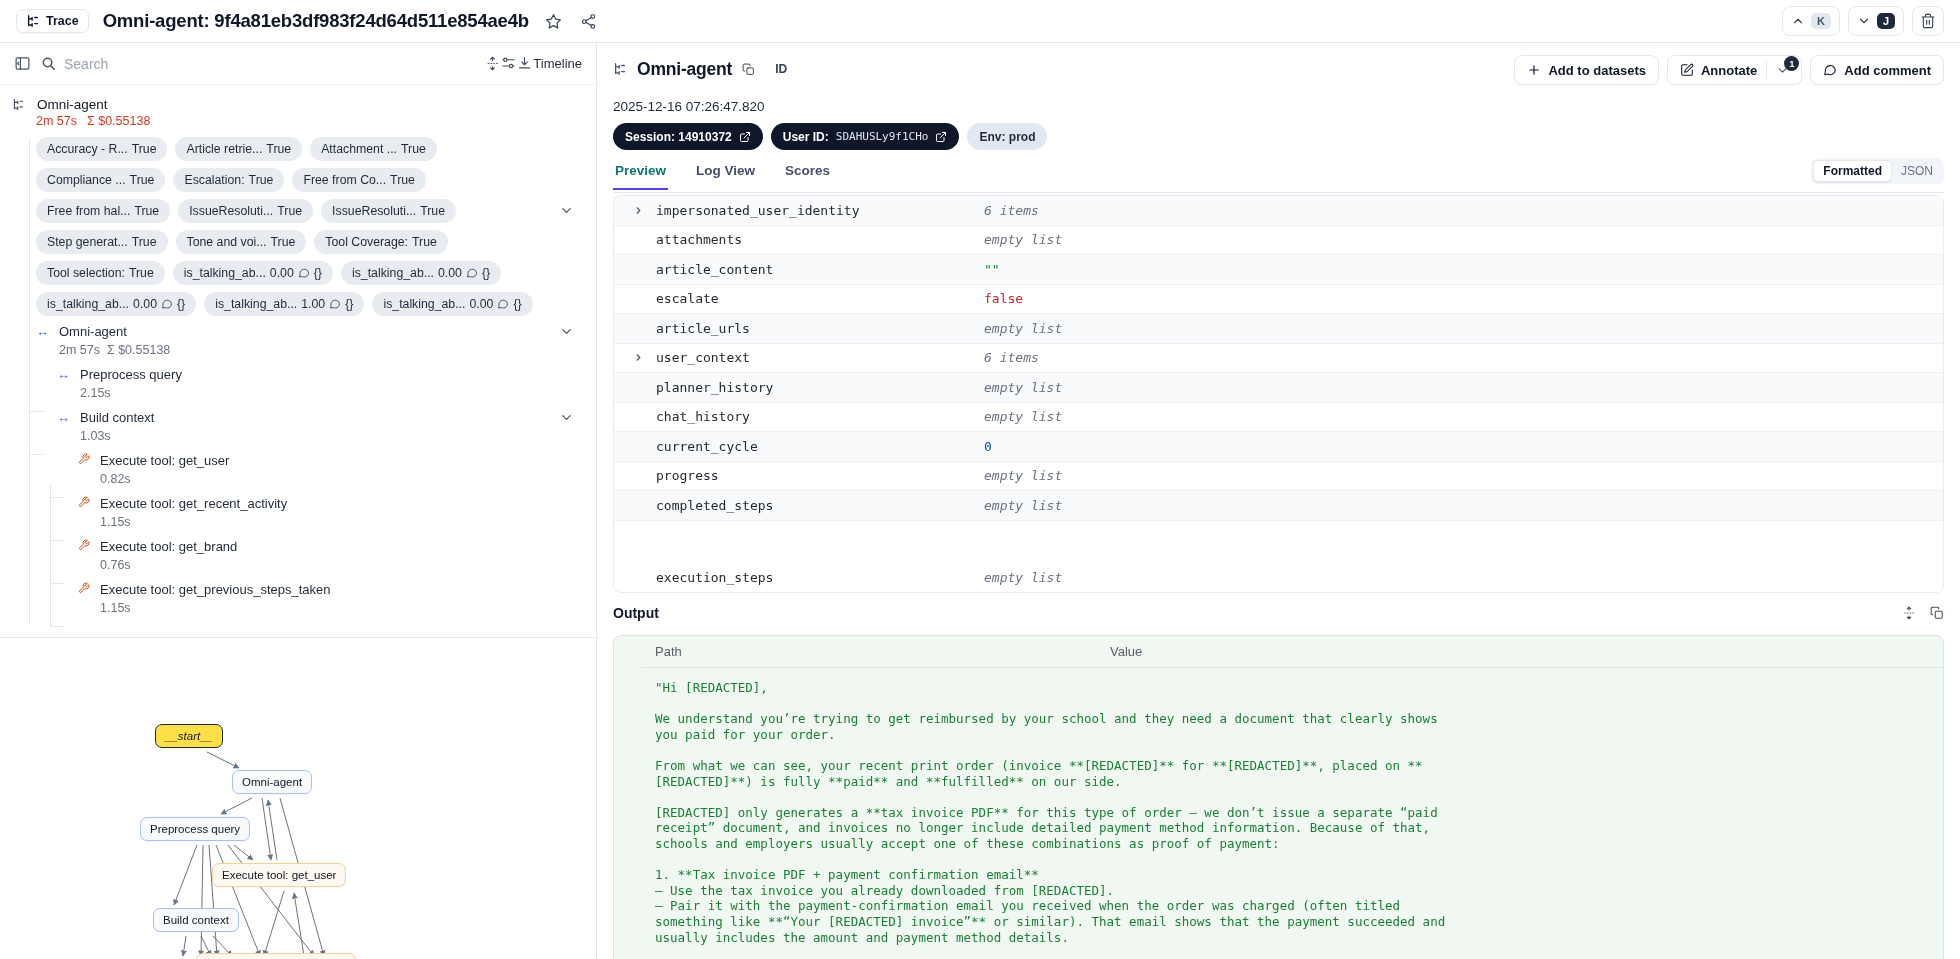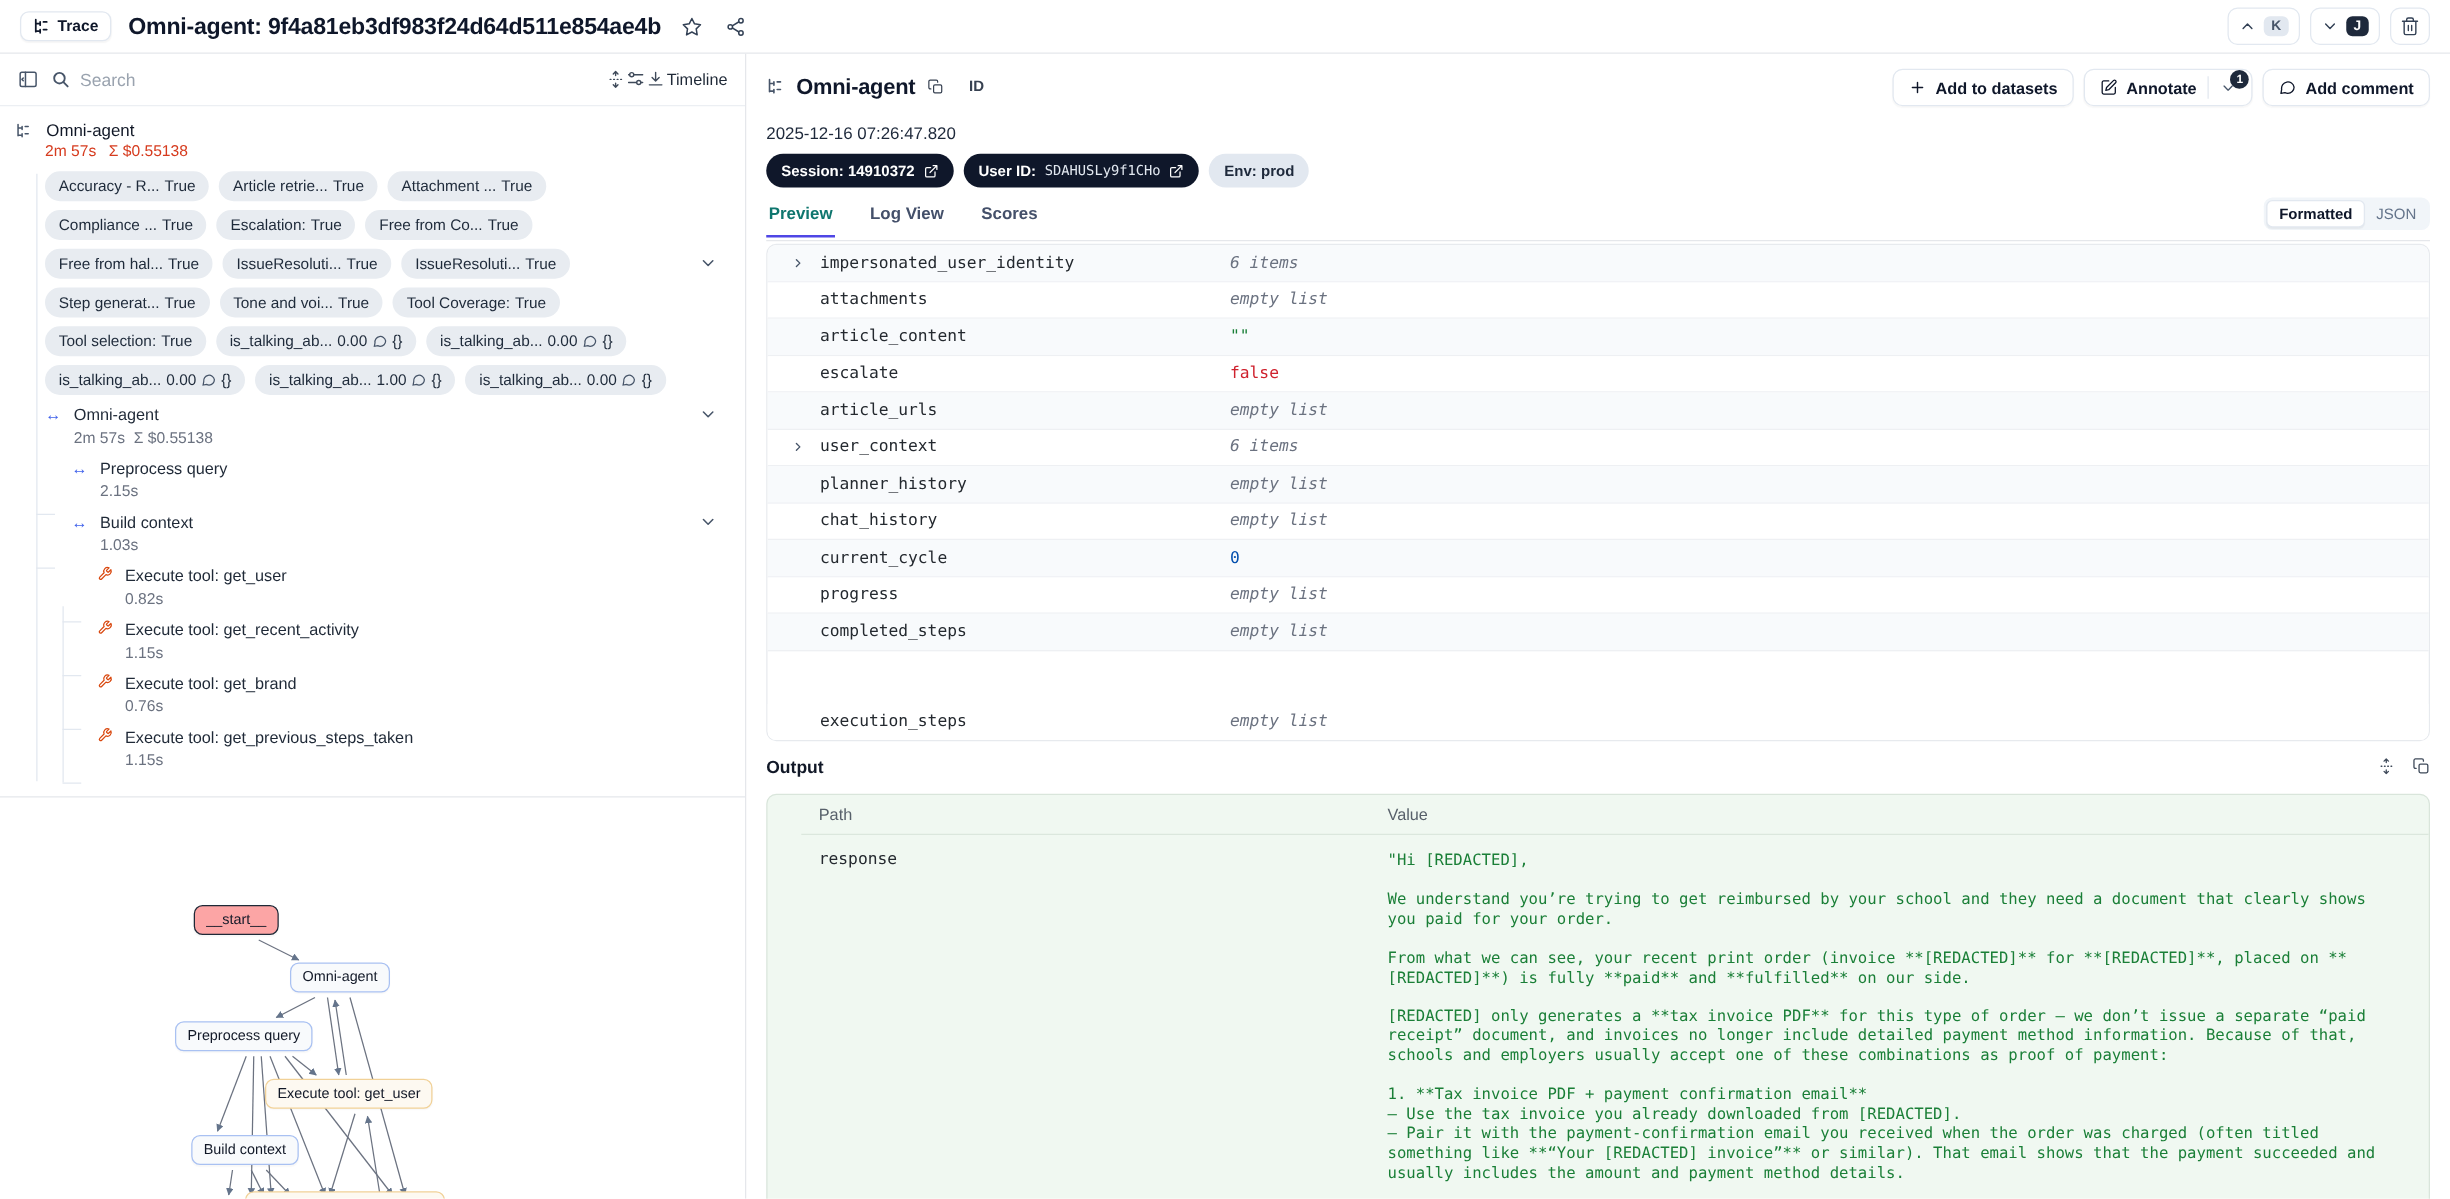--- a/index.html
+++ b/index.html
@@ -51,21 +51,21 @@
   .tnode.l2 { padding-left:45px; }
   .tnode.l3 { padding-left:66px; }
   .span-arrow { color:#4263eb; font-size:13px; line-height:19px; }
   .tool-ic { color:#d9480f; margin-top:2px; }
   .row-chev { position:absolute; right:22px; top:2px; color:#475569; }
   .chev-root { position:absolute; right:22px; top:118px; color:#475569; }
 
   .sb-graph { position:relative; flex:1; overflow:hidden; }
   .sb-graph svg.edges { position:absolute; left:0; top:0; }
   .gnode { position:absolute; font-size:11.5px; color:#111827; background:#fff; border:1.5px solid #a9c1f2; border-radius:7px; padding:5px 9px; white-space:nowrap; box-shadow:0 1px 1px rgba(0,0,0,.03); }
-  .gnode.start { background:#fca5a5; border-color:#1f2937; }
+  .gnode.start { background:#fde047; border-color:#1f2937;font-style:italic; }
   .gnode.agent { background:#f8fafc; border-color:#a9c1f2; }
   .gnode.tool  { background:#fdf9f1; border-color:#f1d197; }
   .gnode.partial { width:160px; height:28px; }
 
   
   .main { position:relative; flex:1; min-width:0; }
   .m-head { padding:12px 16px 0 16px; }
   .m-title-row { display:flex; align-items:center; gap:10px; height:28px; }
   .m-title { font-size:17.5px; font-weight:700; letter-spacing:-.2px; }
   .id-btn { display:flex; align-items:center; gap:20px; background:none; border:none; color:#374151; font-size:12px; font-weight:600; cursor:pointer; }
@@ -565,21 +565,20 @@
           </svg>
       </span>
     </div>
 
     <div class="out-table">
       <div class="out-hrow">
         <span class="out-hpath">Path</span>
         <span class="out-hval">Value</span>
       </div>
       <div class="out-brow">
-        <span class="out-bpath">response</span>
         <span class="out-bval">"Hi [REDACTED],
 
 We understand you’re trying to get reimbursed by your school and they need a document that clearly shows you paid for your order.
 
 From what we can see, your recent print order (invoice **[REDACTED]** for **[REDACTED]**, placed on **[REDACTED]**) is fully **paid** and **fulfilled** on our side.
 
 [REDACTED] only generates a **tax invoice PDF** for this type of order — we don’t issue a separate “paid receipt” document, and invoices no longer include detailed payment method information. Because of that, schools and employers usually accept one of these combinations as proof of payment:
 
 1. **Tax invoice PDF + payment confirmation email**
 – Use the tax invoice you already downloaded from [REDACTED].

